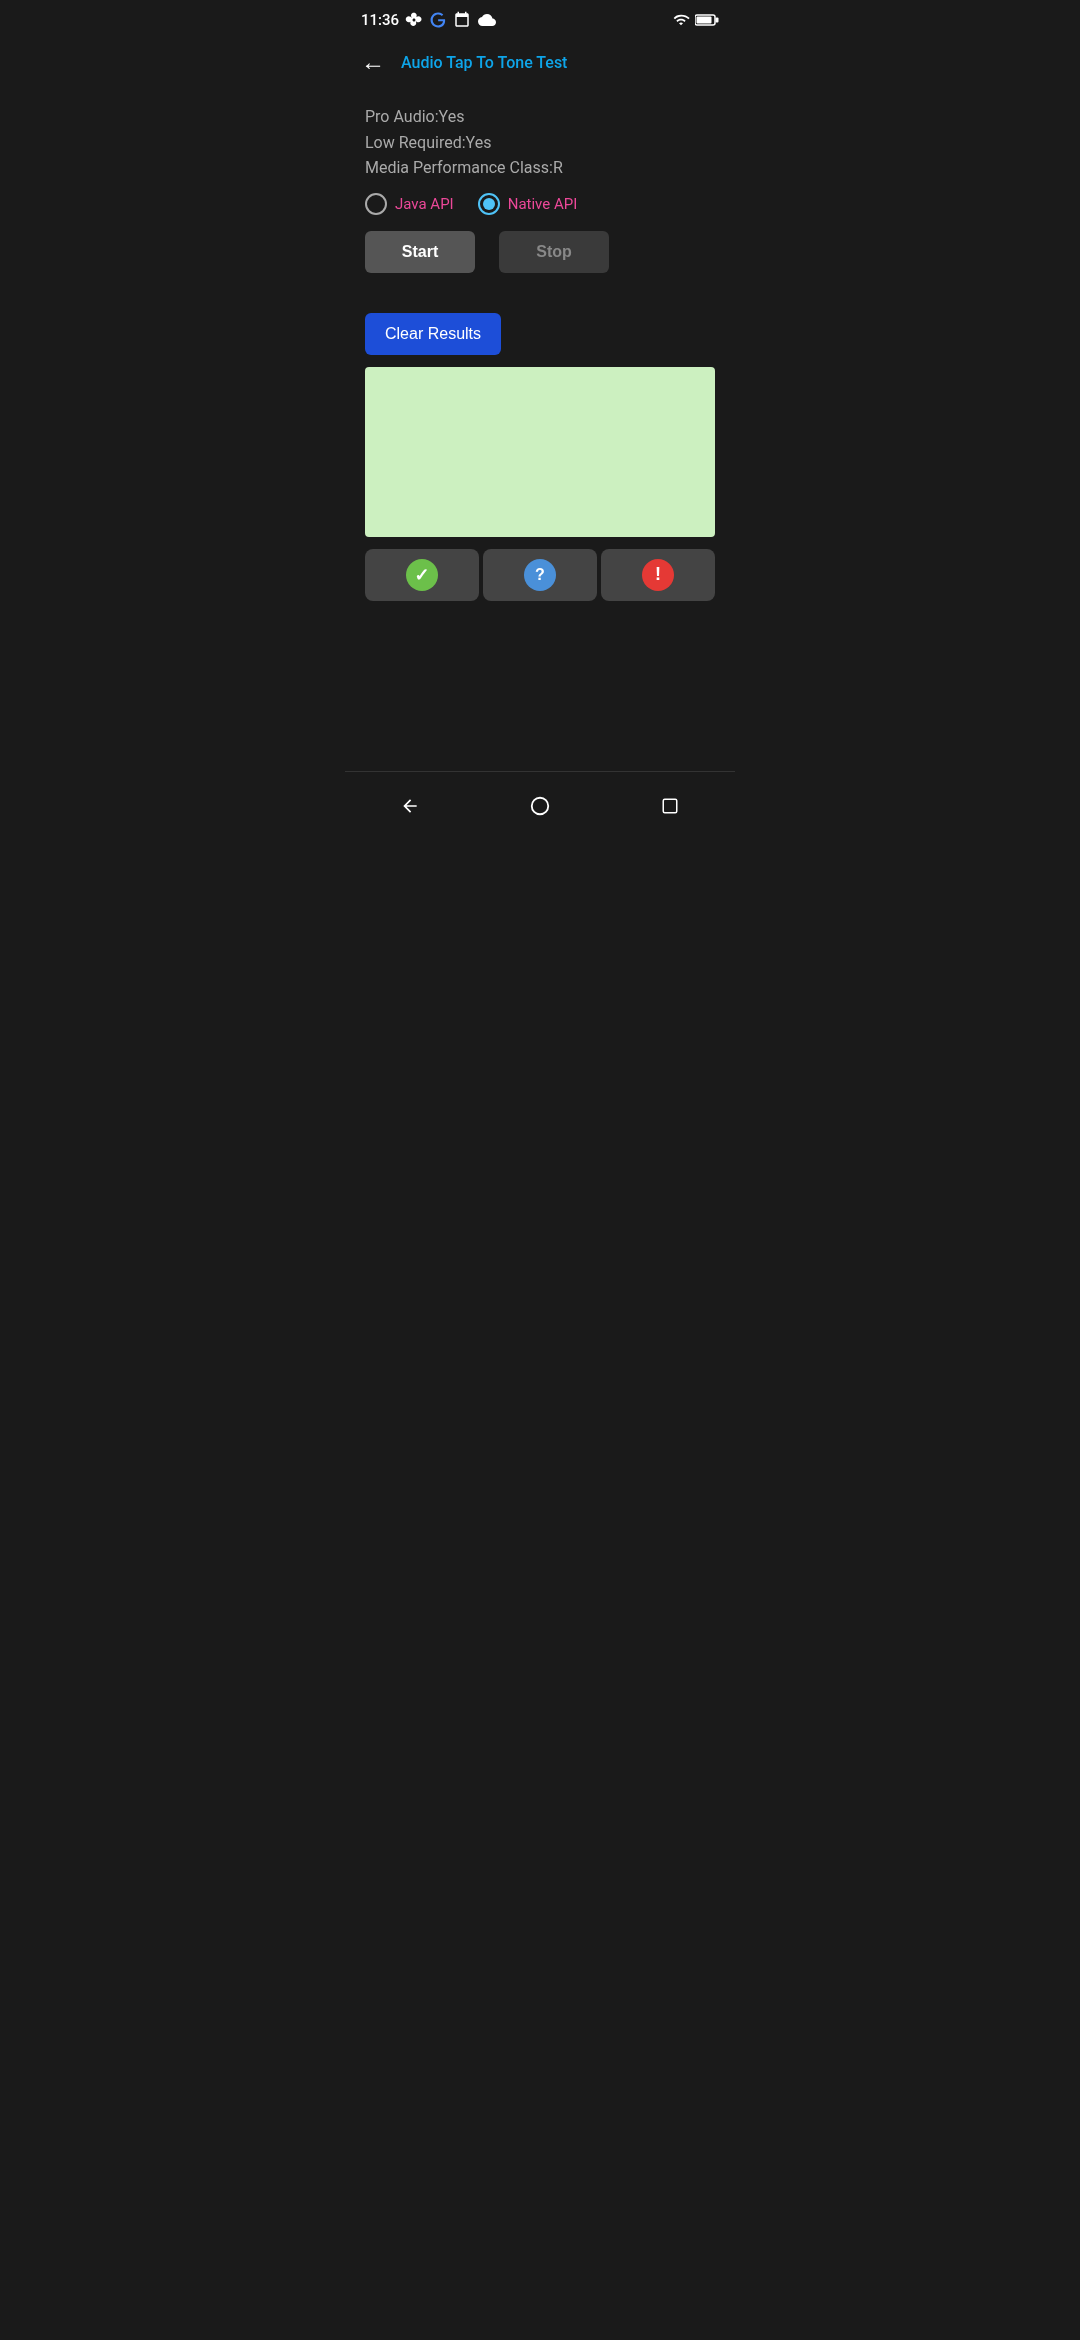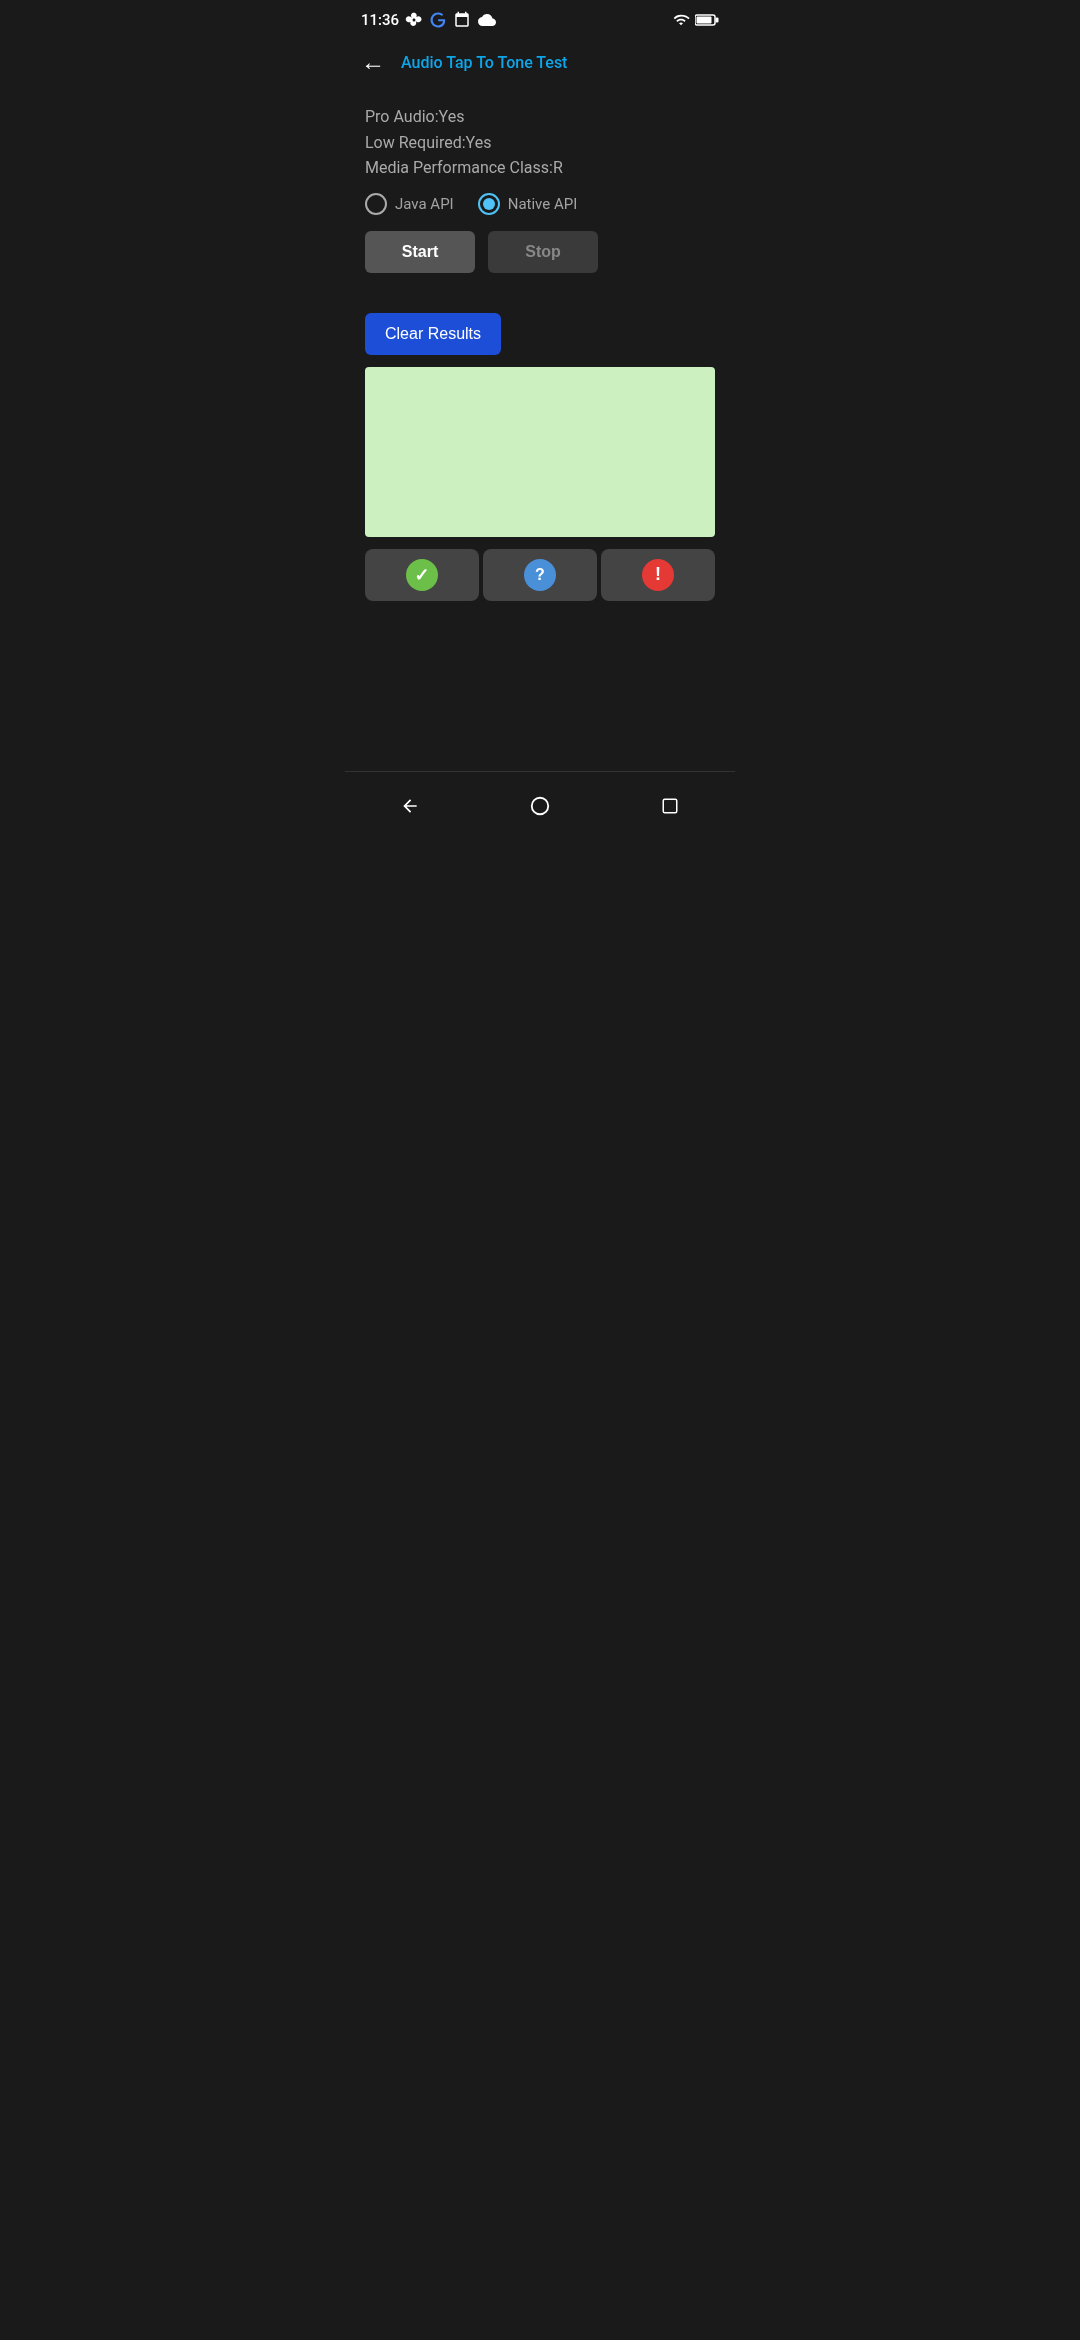--- a/index.html
+++ b/index.html
@@ -115,28 +115,28 @@
     .radio-circle.selected::after {
       content: '';
       width: 12px;
       height: 12px;
       border-radius: 50%;
       background-color: #4fc3f7;
     }
 
     .radio-label {
       font-size: 15px;
-      color: #a3a3a3;
+      color: #ec4899;
       text-align: right;
     }
 
     
     .button-row {
       display: flex;
-      gap: 13px;
+      gap: 24px;
       margin-bottom: 20px;
       align-items: flex-end;
     }
 
     .btn {
       padding: 12px 32px;
       border-radius: 6px;
       border: none;
       font-size: 16px;
       font-weight: 600;

